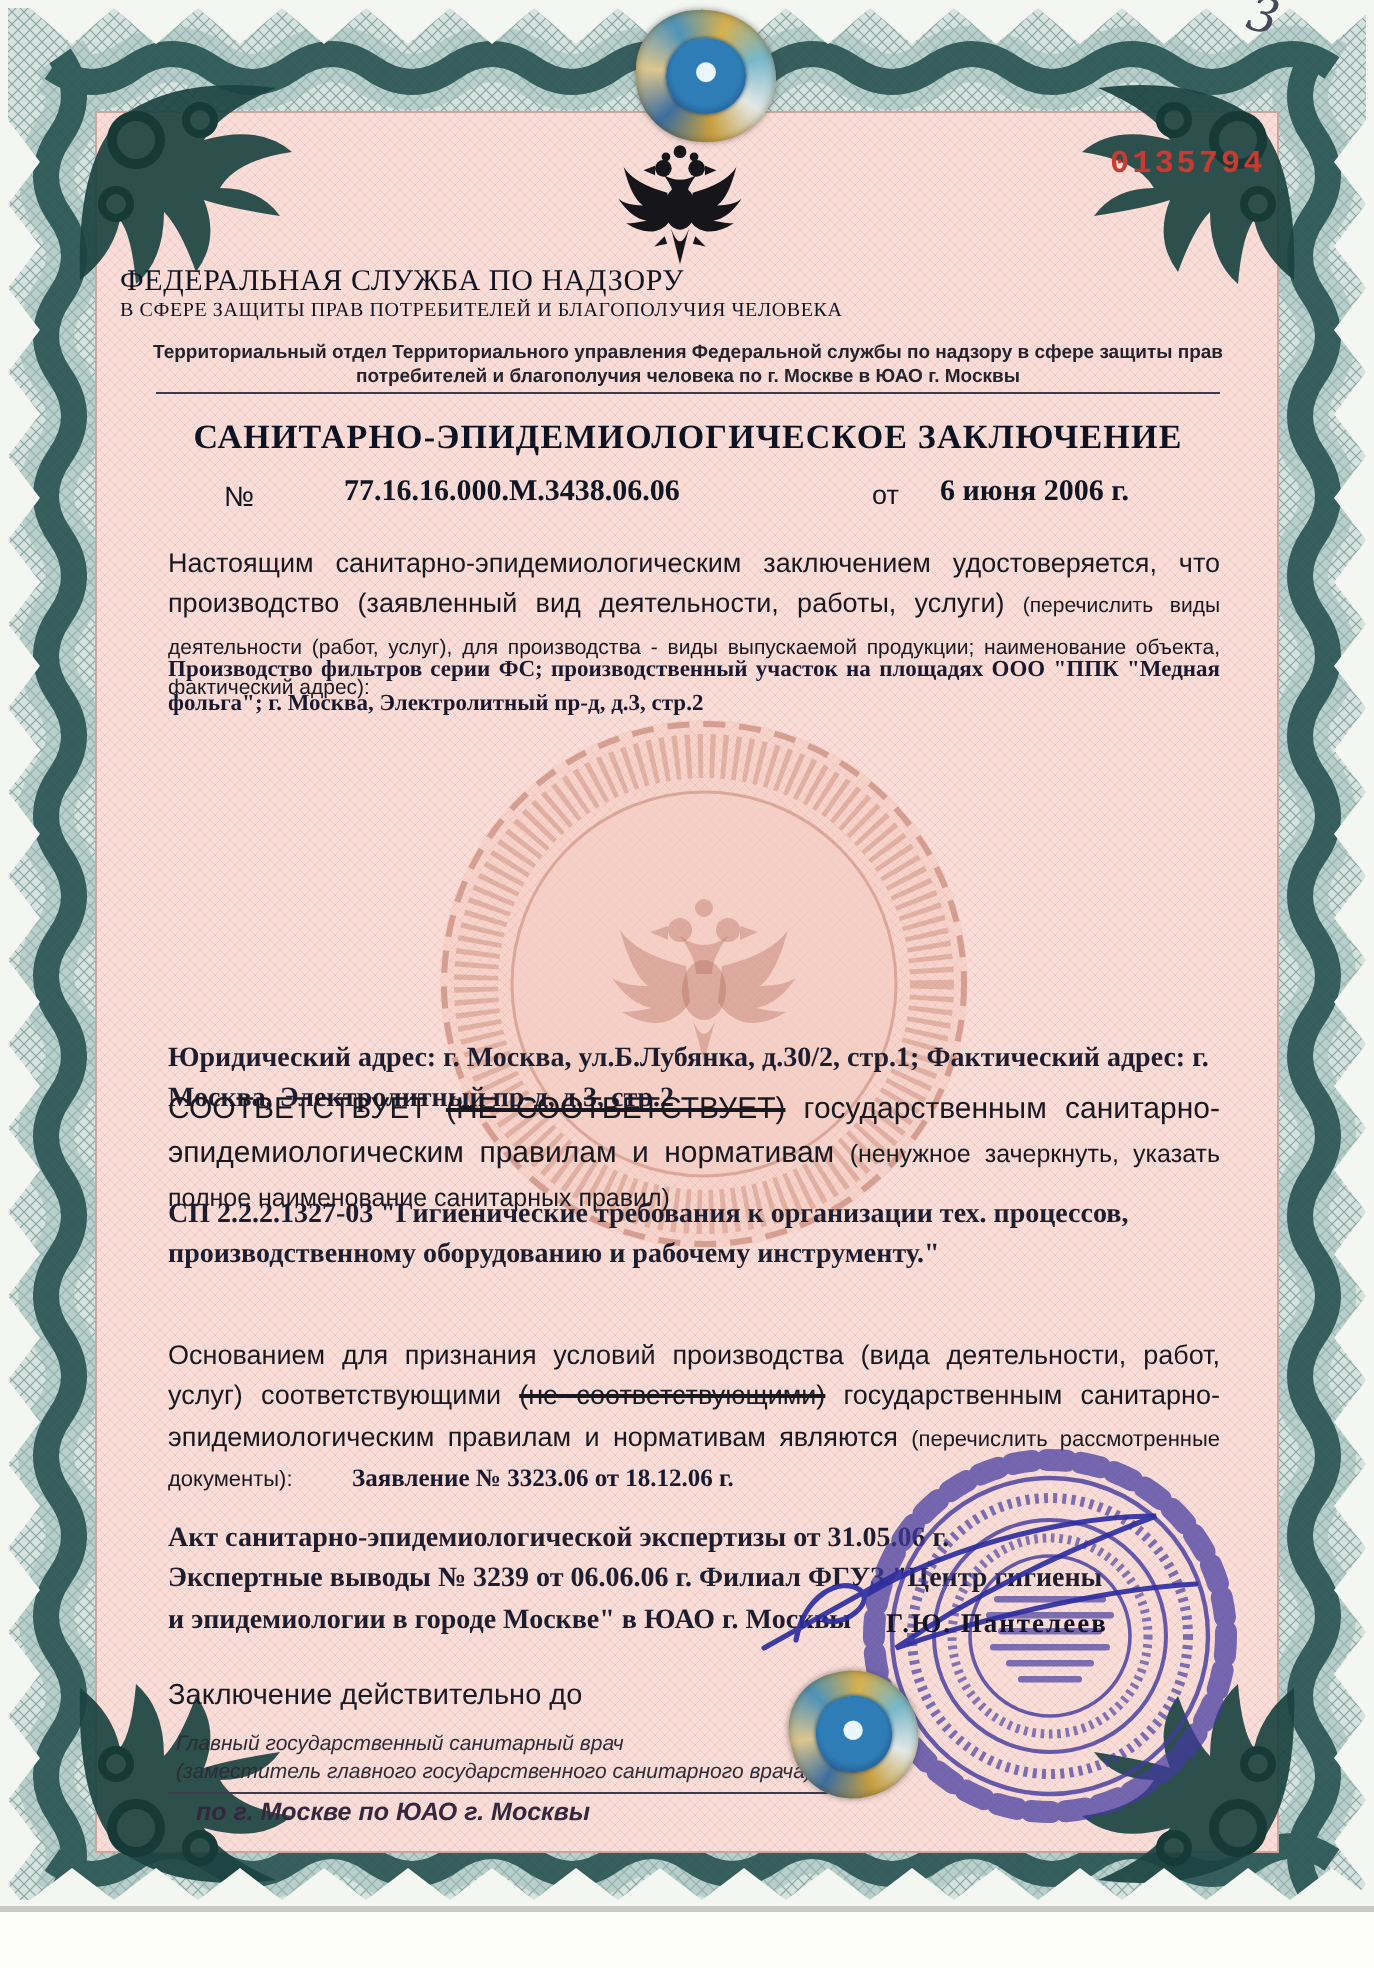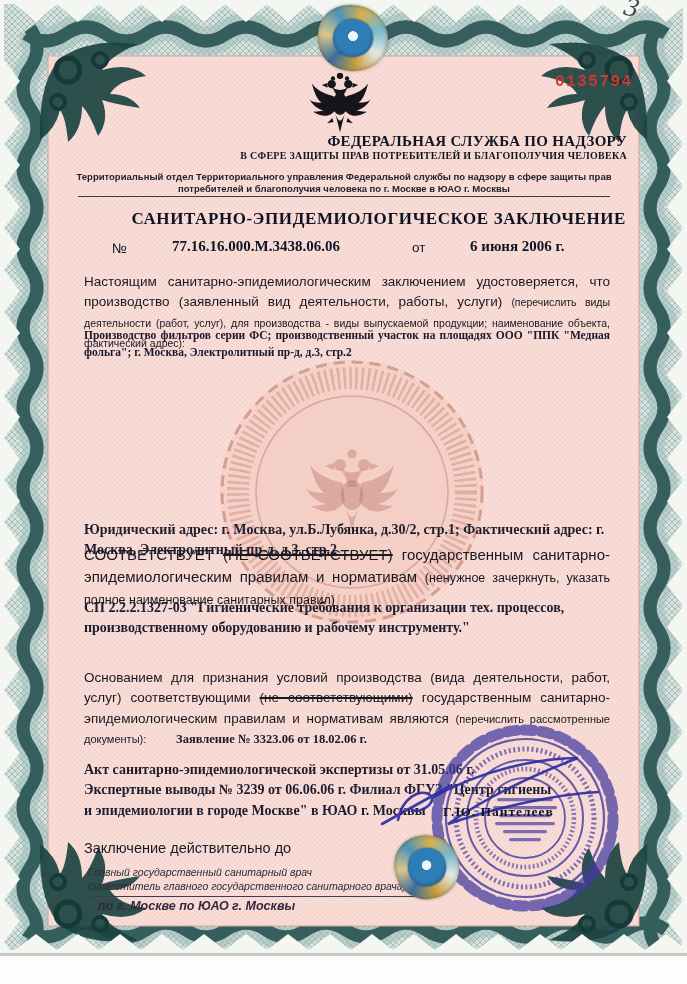--- a/index.html
+++ b/index.html
@@ -6,26 +6,26 @@
   .page{
     position:relative;width:687px;height:984px;overflow:hidden;
     background:#f4f6f2;
     font-family:"Liberation Sans",sans-serif;
     -webkit-font-smoothing:antialiased;
   }
   .abs{position:absolute;}
   svg{display:block;}
   
   .serif{font-family:"Liberation Serif",serif;}
-  .agency{left:60px;width:567px;text-align:right;font-weight:bold;color:#101524;
+  .agency{left:60px;width:567px;text-align:left;font-weight:normal;color:#101524;
     font-family:"Liberation Serif",serif;letter-spacing:.3px;}
   .terr{left:70px;width:548px;text-align:center;font-size:9.5px;line-height:1.3;
     color:#23232e;font-weight:bold;}
   .terr-caption{left:70px;width:548px;text-align:center;font-size:7.5px;color:#3a3a46;}
-  .doc-title{left:62px;width:564px;text-align:right;font-weight:bold;font-size:17px;
+  .doc-title{left:62px;width:564px;text-align:center;font-weight:bold;font-size:17px;
     color:#0d1322;font-family:"Liberation Serif",serif;letter-spacing:.6px;}
   .numline{color:#101524;}
   .para{left:84px;width:526px;text-align:justify;font-size:13.5px;line-height:1.5;color:#181821;}
   .para .small-note{font-size:10.5px;}
   .bold-ins{font-family:"Liberation Serif",serif;font-weight:bold;color:#181830;}
   .struck{text-decoration:line-through;text-decoration-thickness:2px;}
   .finetext{font-family:Liberation Serif, serif;font-weight:bold;font-size:14px;
     line-height:1.45;color:#1d1d30;text-align:left;}
   .italic-line{font-style:italic;color:#2c2c38;}
   
@@ -159,42 +159,42 @@
   <div class="abs agency" style="top:133px;font-size:15px;">ФЕДЕРАЛЬНАЯ СЛУЖБА ПО НАДЗОРУ</div>
   <div class="abs agency" style="top:150px;font-size:10px;">В СФЕРЕ ЗАЩИТЫ ПРАВ ПОТРЕБИТЕЛЕЙ И БЛАГОПОЛУЧИЯ ЧЕЛОВЕКА</div>
 
   <div class="abs terr" style="top:171px;">Территориальный отдел Территориального управления Федеральной службы по надзору в сфере защиты прав потребителей и благополучия человека по г. Москве в ЮАО г. Москвы</div>
   <div class="abs rule" style="left:78px;top:196px;width:532px;"></div>
 
   <div class="abs doc-title" style="top:209px;">САНИТАРНО-ЭПИДЕМИОЛОГИЧЕСКОЕ ЗАКЛЮЧЕНИЕ</div>
 
   <div class="abs numline" style="left:112px;top:240px;font-size:14px;">№</div>
   <div class="abs numline serif" style="left:172px;top:238px;font-size:15px;font-weight:bold;">77.16.16.000.М.3438.06.06</div>
-  <div class="abs numline" style="left:412px;top:240px;font-size:13.5px;">от</div>
+  <div class="abs numline" style="left:436px;top:240px;font-size:13.5px;">от</div>
   <div class="abs numline serif" style="left:470px;top:238px;font-size:15px;font-weight:bold;text-align:right;">6 июня 2006 г.</div>
 
   <div class="abs para" style="top:272px;">
     <span>Настоящим санитарно-эпидемиологическим заключением удостоверяется, что производство (заявленный вид деятельности, работы, услуги) </span><span class="small-note">(перечислить виды деятельности (работ, услуг), для производства - виды выпускаемой продукции; наименование объекта, фактический адрес):</span>
   </div>
 
   <div class="abs para bold-ins" style="top:327px;font-size:11.5px;line-height:1.45;">Производство фильтров серии ФС;  производственный участок на площадях ООО "ППК "Медная фольга"; г. Москва, Электролитный пр-д, д.3, стр.2</div>
 
 
   <div class="abs finetext" style="left:84px;top:520px;width:528px;z-index:2;">Юридический адрес: г. Москва, ул.Б.Лубянка, д.30/2, стр.1; Фактический адрес: г. Москва, Электролитный пр-д, д.3, стр.2</div>
 
   <div class="abs para" style="top:544px;font-size:15px;line-height:1.45;z-index:2;">
     <span>СООТВЕТСТВУЕТ</span>
     <span class="struck">(НЕ  СООТВЕТСТВУЕТ)</span><span> государственным санитарно-эпидемиологическим правилам и нормативам </span><span style="font-size:12.5px;">(ненужное зачеркнуть, указать полное наименование санитарных правил)</span>
   </div>
 
   <div class="abs finetext" style="left:84px;top:598px;width:528px;z-index:2;">СП 2.2.2.1327-03 "Гигиенические требования к организации тех. процессов, производственному оборудованию и рабочему инструменту."</div>
 
   <div class="abs para" style="top:668px;z-index:2;">
     <span>Основанием для признания условий производства (вида деятельности, работ, услуг) соответствующими </span><span class="struck">(не соответствующими)</span><span> государственным санитарно-эпидемиологическим правилам и нормативам являются </span><span style="font-size:11px;">(перечислить рассмотренные документы):</span>
-    <span class="bold-ins" style="font-size:12.5px;margin-left:26px;">Заявление № 3323.06 от 18.02.06 г.</span>
+    <span class="bold-ins" style="font-size:12.5px;margin-left:26px;">Заявление № 3323.06 от 18.12.06 г.</span>
   </div>
 
   <div class="abs finetext" style="left:84px;top:760px;width:470px;z-index:2;">Акт санитарно-эпидемиологической экспертизы от 31.05.06 г. Экспертные выводы № 3239 от 06.06.06 г. Филиал ФГУЗ "Центр гигиены и эпидемиологии в городе Москве" в ЮАО г. Москвы</div>
 
   <svg class="abs stampwrap" style="z-index:3;" viewBox="0 0 204 204" aria-hidden="true">
     <g fill="none" stroke="#413a9f">
       <circle cx="102" cy="102" r="88" stroke-width="11" stroke-dasharray="10 7.2" stroke-linecap="round" opacity="0.9"></circle>
       <circle cx="102" cy="102" r="79" stroke-width="2.2"></circle>
       <circle cx="102" cy="102" r="69" stroke-width="5" stroke-dasharray="2 2.6" opacity="0.85"></circle>
       <circle cx="102" cy="102" r="58" stroke-width="2"></circle>

